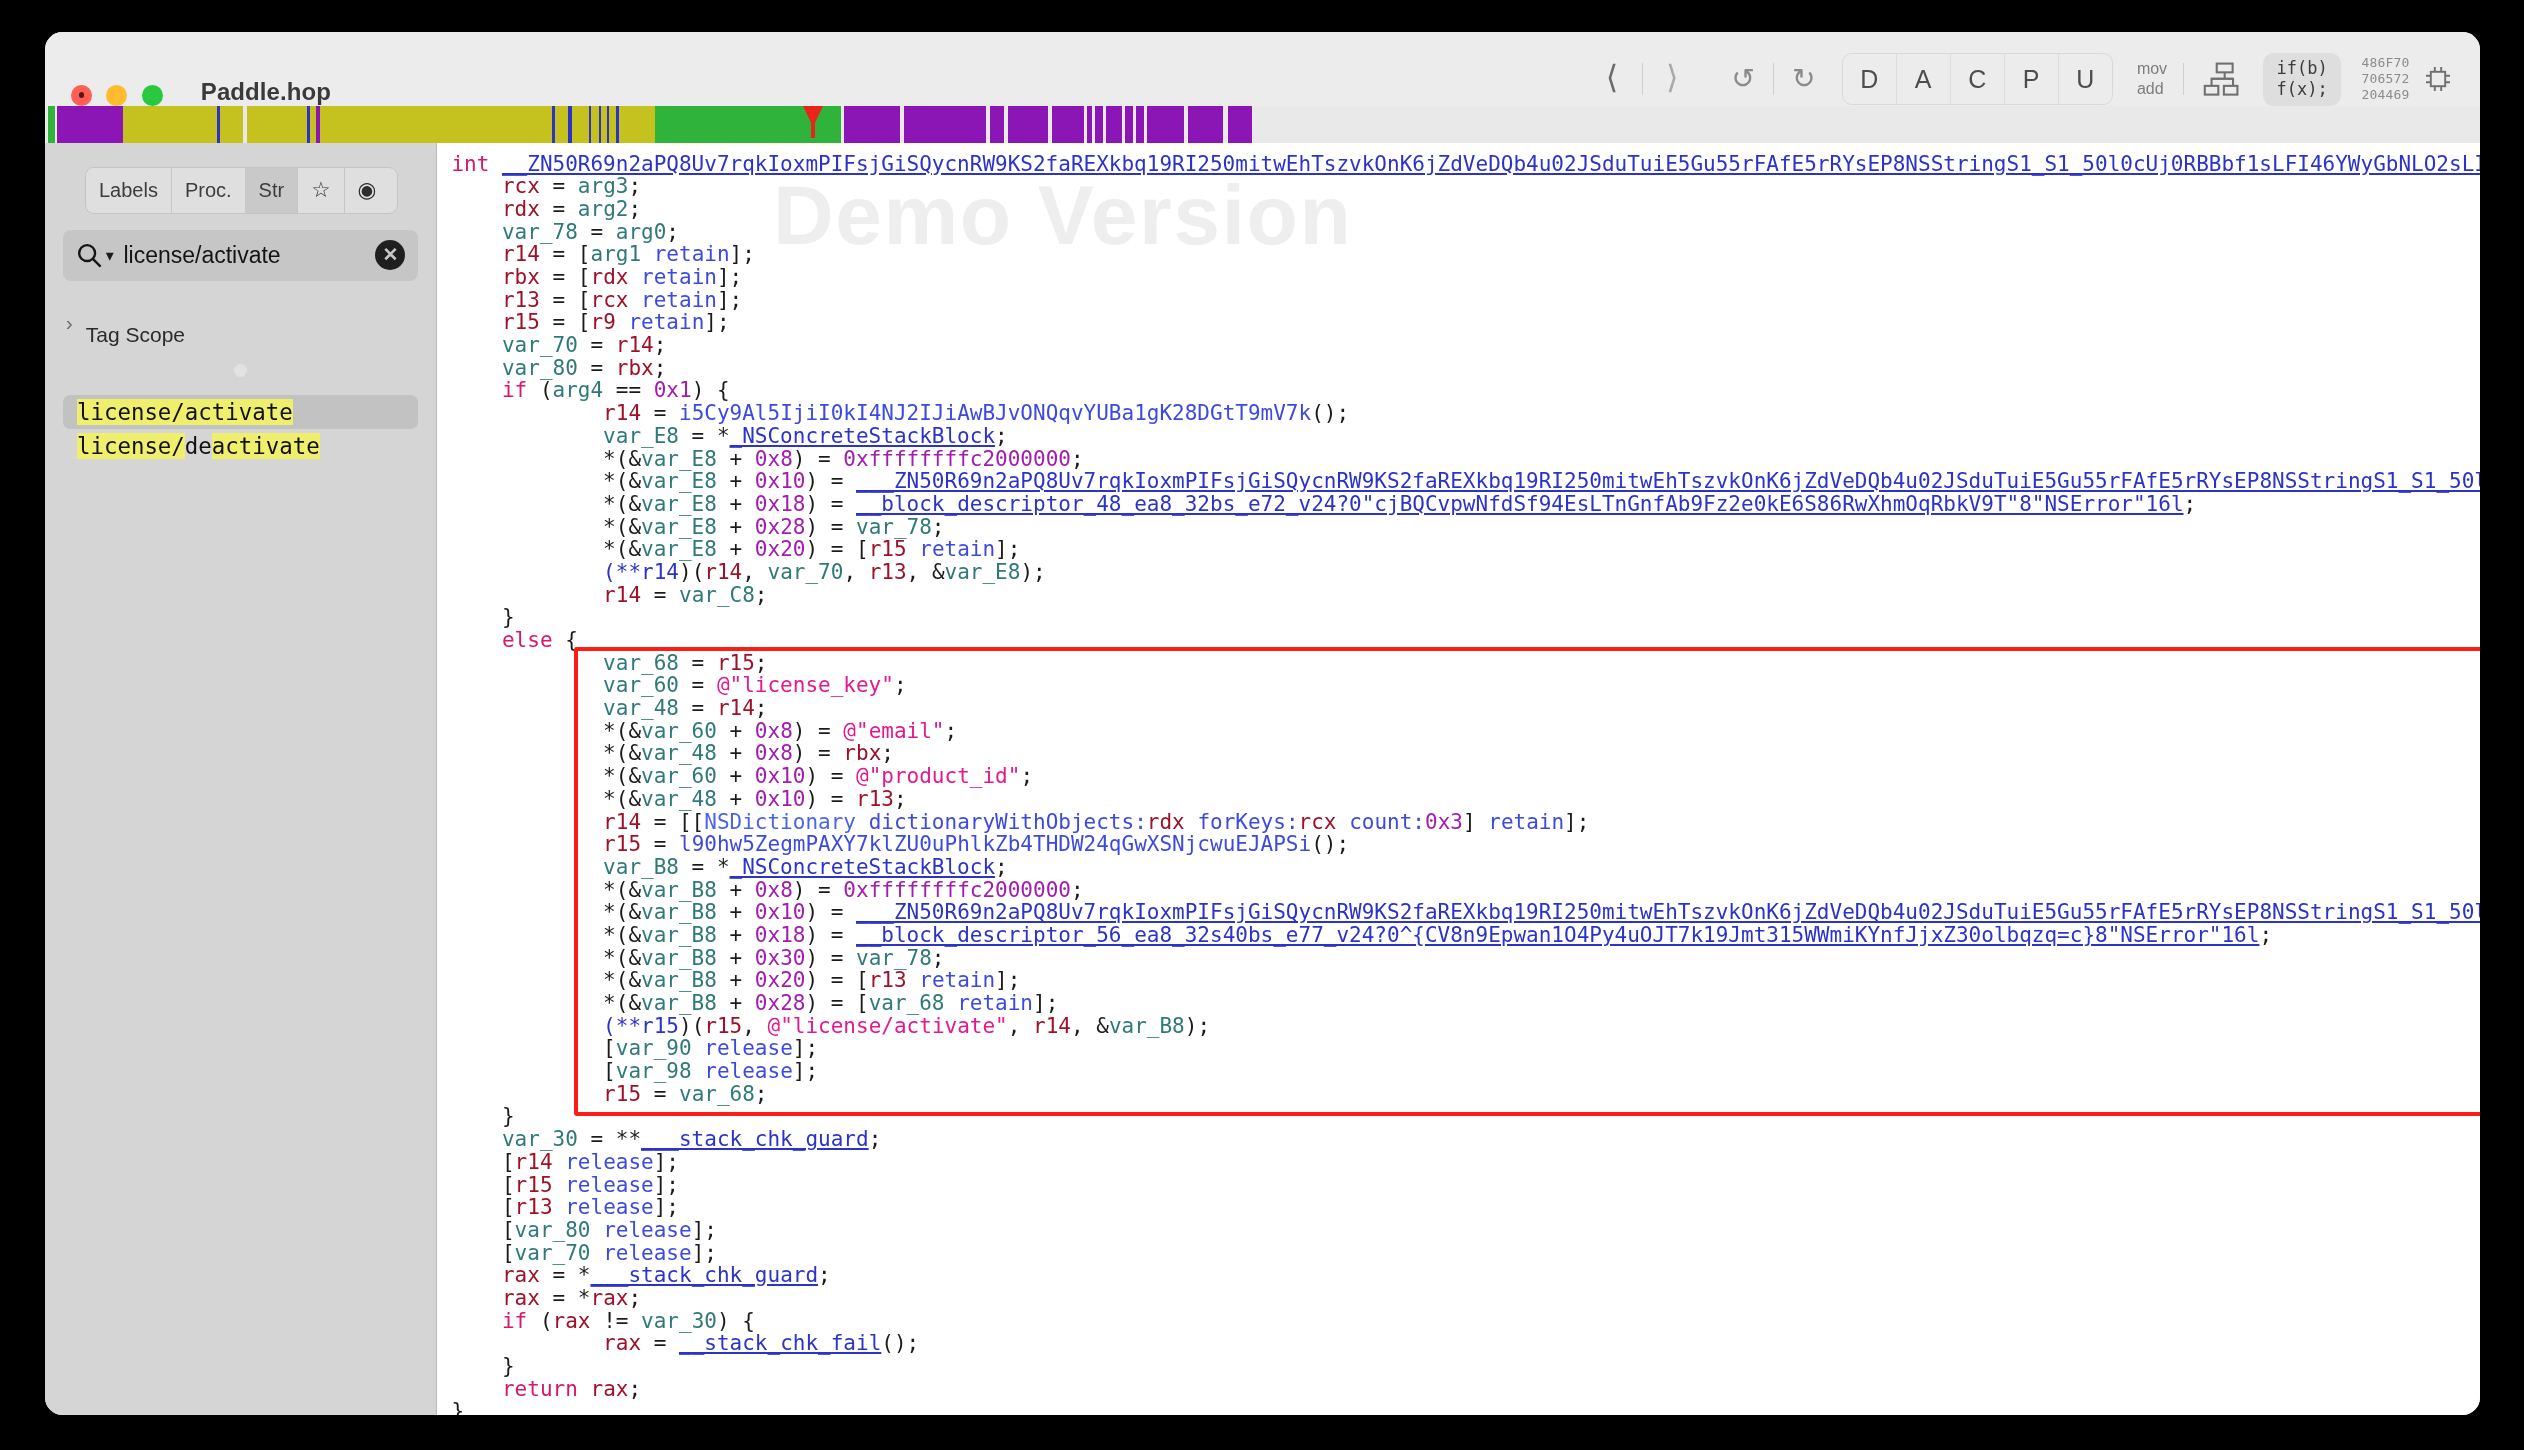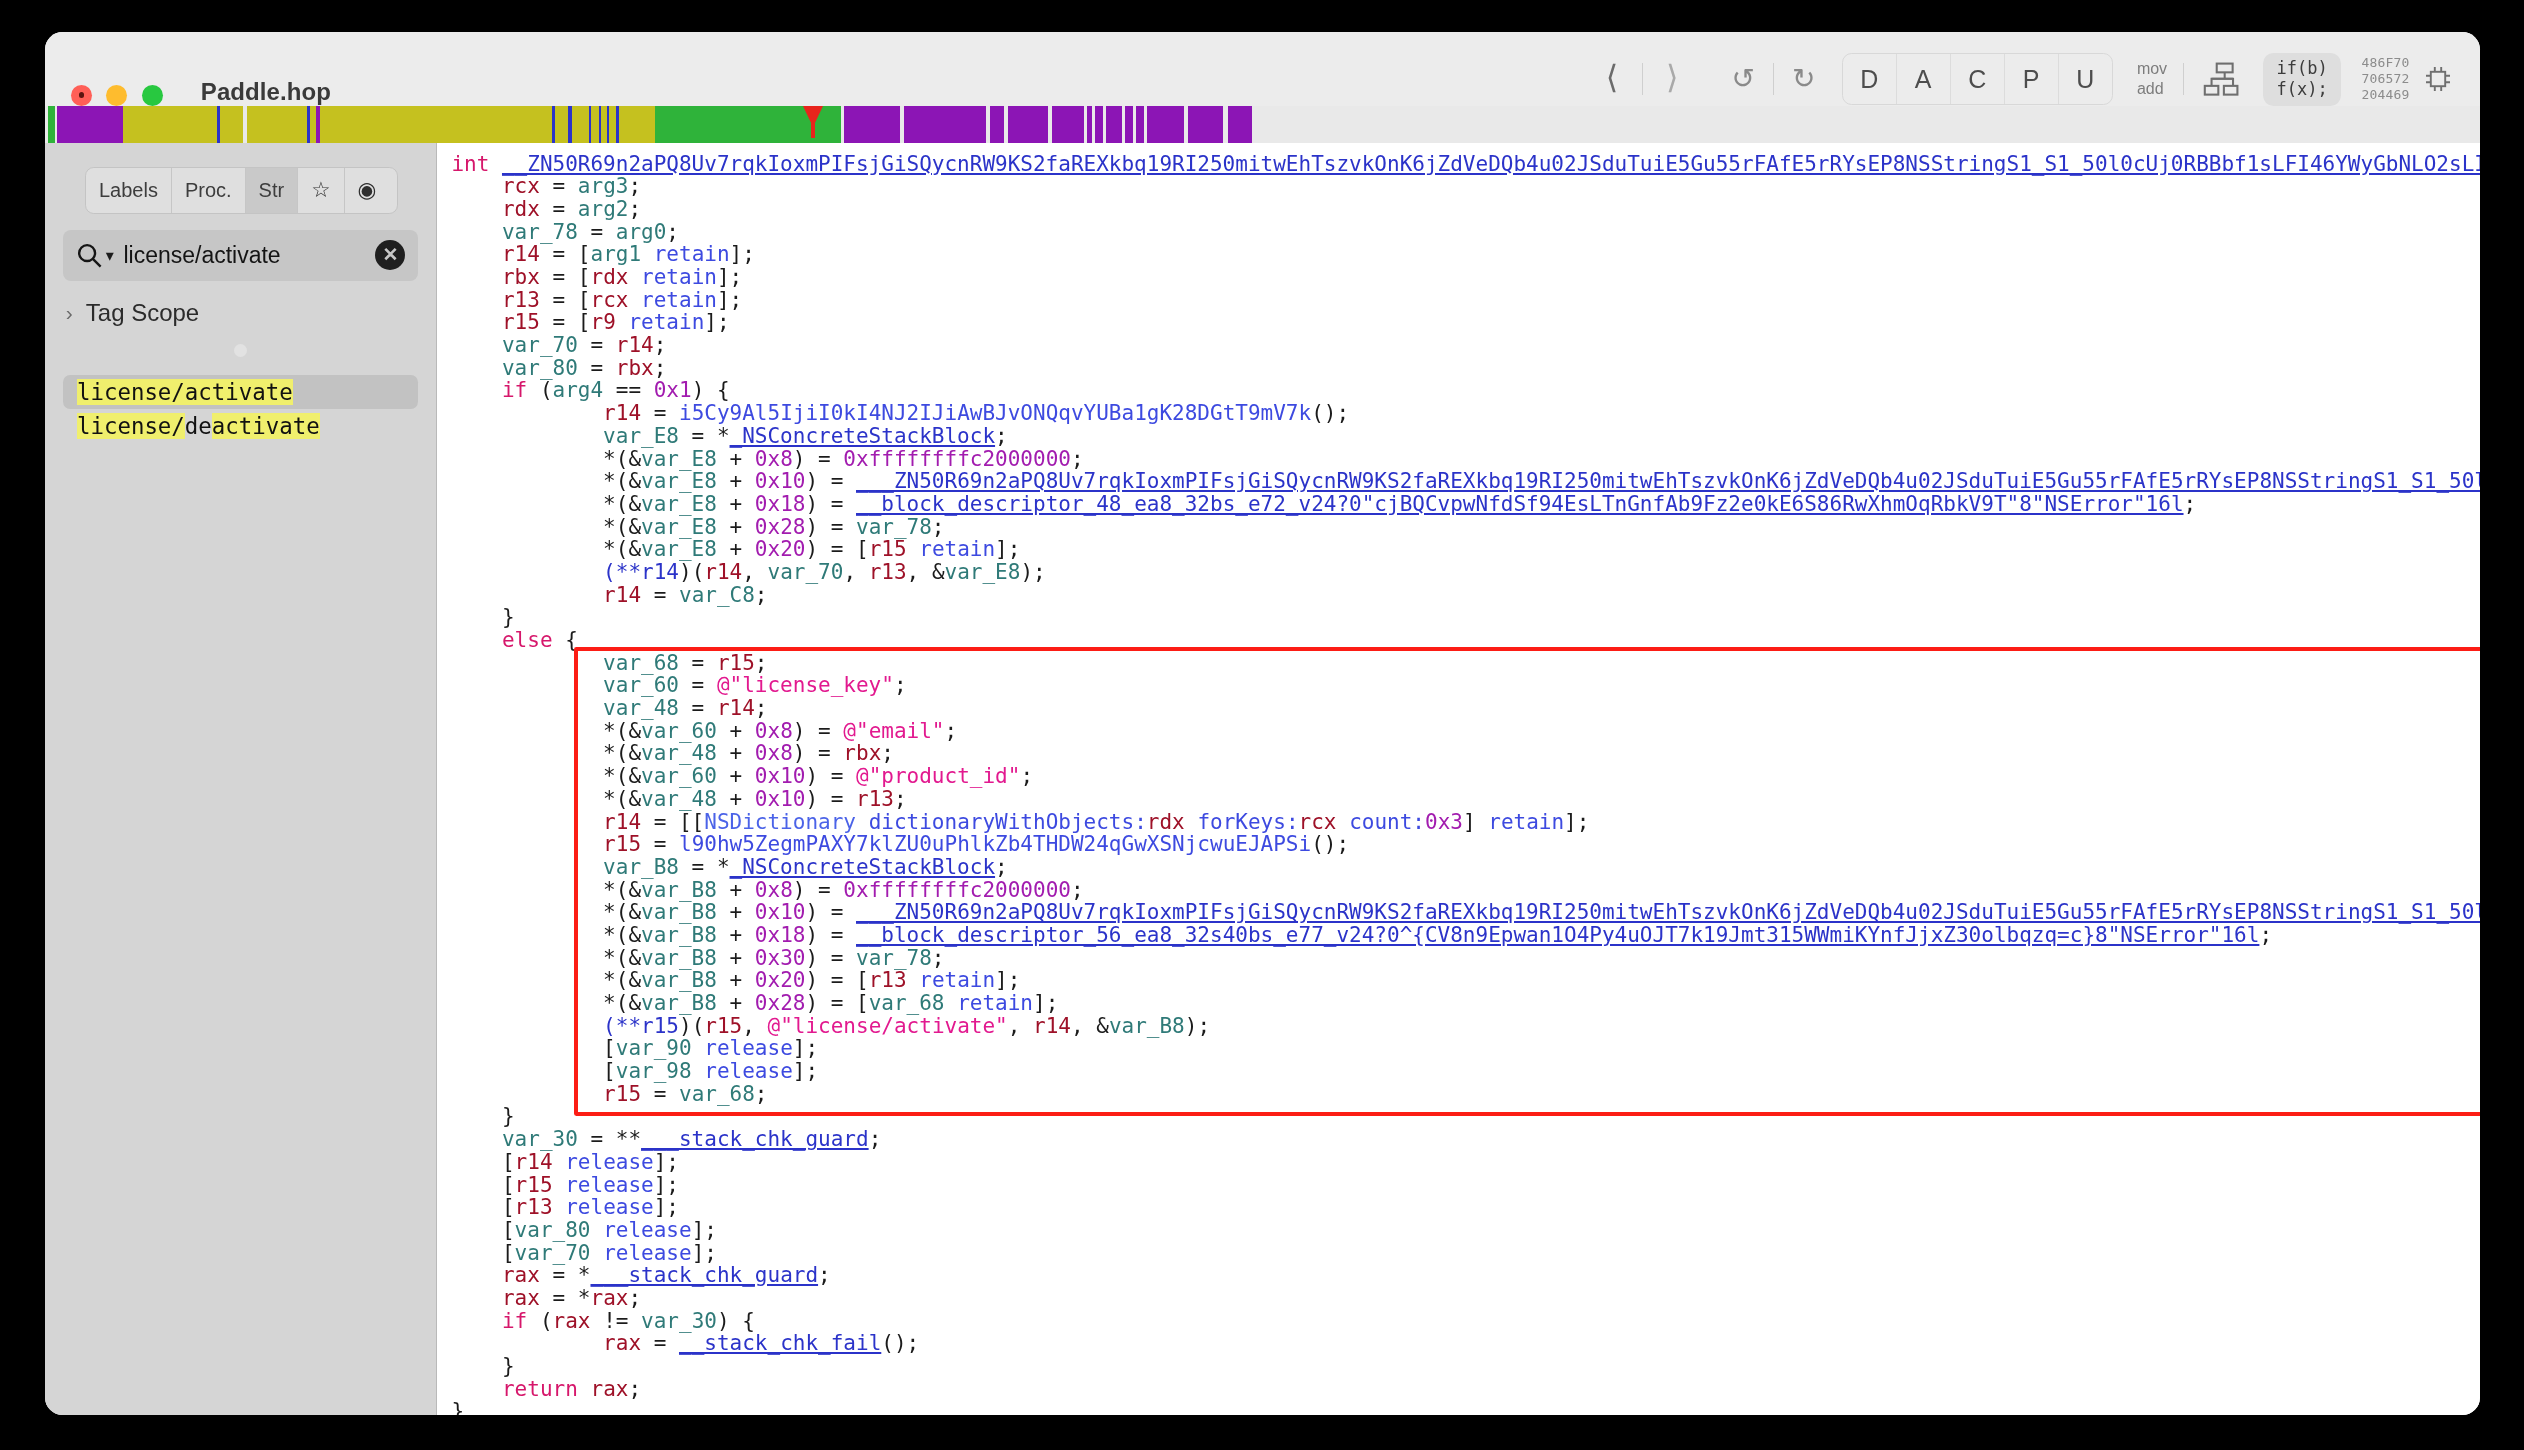--- a/index.html
+++ b/index.html
@@ -99,21 +99,21 @@
     flex:1;font-size:23px;color:#141414;font-family:"Liberation Sans",sans-serif;
     white-space:nowrap;overflow:hidden;
   }
   .clear-x{
     width:30px;height:30px;border-radius:50%;background:#1f1f1f;color:#c6c6c6;
     font-size:19px;line-height:30px;text-align:center;font-weight:bold;flex:0 0 30px;
   }
 
   .tagscope{display:flex;align-items:center;margin-top:17.6px;gap:13px;padding-left:3.2px;}
   .tagscope .chev{font-size:21px;color:#6a6a6a;}
-  .tagscope .lbl{font-size:24px;color:#2b2b2b;}
+  .tagscope .lbl{font-size:21px;color:#2b2b2b;margin-top:24px;}
 
   .grab-dot{width:13px;height:13px;border-radius:50%;background:#e2e2e2;margin:17.6px auto 0 auto;}
 
   .results{margin-top:17.6px;}
   .result{
     font-family:"DejaVu Sans Mono",monospace;font-size:22.4px;color:#111;
     padding:4px 0 4px 14.4px;border-radius:7.2px;white-space:nowrap;
   }
   .result.selected{background:#c2c2c2;}
   .hl{background:#f0ef6d;}
@@ -306,19 +306,20 @@
 
       <div class="grab-dot"></div>
 
       <div class="results">
         <div class="result selected"><span class="hl">license/activate</span></div>
         <div class="result"><span class="hl">license/</span><span>de</span><span class="hl">activate</span></div>
       </div>
     </div>
 
     <div class="codepane">
+      <div class="watermark">Demo Version</div>
       <div class="code" id="code"><div class="ln"><span class="kw">int </span><span class="ulink">__ZN50R69n2aPQ8Uv7rqkIoxmPIFsjGiSQycnRW9KS2faREXkbq19RI250mitwEhTszvkOnK6jZdVeDQb4u02JSduTuiE5Gu55rFAfE5rRYsEP8NSStringS1_S1_50l0cUj0RBBbf1sLFI46YWyGbNLO2sLIesu3AIkFssm15QOti</span></div><div class="ln"><span class="plain">    </span><span class="reg">rcx</span><span class="plain"> = </span><span class="var">arg3</span><span class="plain">;</span></div><div class="ln"><span class="plain">    </span><span class="reg">rdx</span><span class="plain"> = </span><span class="var">arg2</span><span class="plain">;</span></div><div class="ln"><span class="plain">    </span><span class="var">var_78</span><span class="plain"> = </span><span class="var">arg0</span><span class="plain">;</span></div><div class="ln"><span class="plain">    </span><span class="reg">r14</span><span class="plain"> = [</span><span class="var">arg1</span><span class="plain"> </span><span class="msg">retain</span><span class="plain">];</span></div><div class="ln"><span class="plain">    </span><span class="reg">rbx</span><span class="plain"> = [</span><span class="reg">rdx</span><span class="plain"> </span><span class="msg">retain</span><span class="plain">];</span></div><div class="ln"><span class="plain">    </span><span class="reg">r13</span><span class="plain"> = [</span><span class="reg">rcx</span><span class="plain"> </span><span class="msg">retain</span><span class="plain">];</span></div><div class="ln"><span class="plain">    </span><span class="reg">r15</span><span class="plain"> = [</span><span class="reg">r9</span><span class="plain"> </span><span class="msg">retain</span><span class="plain">];</span></div><div class="ln"><span class="plain">    </span><span class="var">var_70</span><span class="plain"> = </span><span class="reg">r14</span><span class="plain">;</span></div><div class="ln"><span class="plain">    </span><span class="var">var_80</span><span class="plain"> = </span><span class="reg">rbx</span><span class="plain">;</span></div><div class="ln"><span class="plain">    </span><span class="kw">if</span><span class="plain"> (</span><span class="var">arg4</span><span class="plain"> == </span><span class="num">0x1</span><span class="plain">) {</span></div><div class="ln"><span class="plain">            </span><span class="reg">r14</span><span class="plain"> = </span><span class="func">i5Cy9Al5IjiI0kI4NJ2IJiAwBJvONQqvYUBa1gK28DGtT9mV7k</span><span class="plain">();</span></div><div class="ln"><span class="plain">            </span><span class="var">var_E8</span><span class="plain"> = *</span><span class="ulink">_NSConcreteStackBlock</span><span class="plain">;</span></div><div class="ln"><span class="plain">            </span><span class="plain">*(&amp;</span><span class="var">var_E8</span><span class="plain"> + </span><span class="num">0x8</span><span class="plain">) = </span><span class="num">0xffffffffc2000000</span><span class="plain">;</span></div><div class="ln"><span class="plain">            </span><span class="plain">*(&amp;</span><span class="var">var_E8</span><span class="plain"> + </span><span class="num">0x10</span><span class="plain">) = </span><span class="ulink">___ZN50R69n2aPQ8Uv7rqkIoxmPIFsjGiSQycnRW9KS2faREXkbq19RI250mitwEhTszvkOnK6jZdVeDQb4u02JSduTuiE5Gu55rFAfE5rRYsEP8NSStringS1_S1_50l0cUj0RBBbf1sLFI4</span></div><div class="ln"><span class="plain">            </span><span class="plain">*(&amp;</span><span class="var">var_E8</span><span class="plain"> + </span><span class="num">0x18</span><span class="plain">) = </span><span class="ulink">__block_descriptor_48_ea8_32bs_e72_v24?0"cjBQCvpwNfdSf94EsLTnGnfAb9Fz2e0kE6S86RwXhmOqRbkV9T"8"NSError"16l</span><span class="plain">;</span></div><div class="ln"><span class="plain">            </span><span class="plain">*(&amp;</span><span class="var">var_E8</span><span class="plain"> + </span><span class="num">0x28</span><span class="plain">) = </span><span class="var">var_78</span><span class="plain">;</span></div><div class="ln"><span class="plain">            </span><span class="plain">*(&amp;</span><span class="var">var_E8</span><span class="plain"> + </span><span class="num">0x20</span><span class="plain">) = [</span><span class="reg">r15</span><span class="plain"> </span><span class="msg">retain</span><span class="plain">];</span></div><div class="ln"><span class="plain">            </span><span class="sym">(**</span><span class="sym">r14</span><span class="plain">)(</span><span class="reg">r14</span><span class="plain">, </span><span class="var">var_70</span><span class="plain">, </span><span class="reg">r13</span><span class="plain">, &amp;</span><span class="var">var_E8</span><span class="plain">);</span></div><div class="ln"><span class="plain">            </span><span class="reg">r14</span><span class="plain"> = </span><span class="var">var_C8</span><span class="plain">;</span></div><div class="ln"><span class="plain">    }</span></div><div class="ln"><span class="plain">    </span><span class="kw">else</span><span class="plain"> {</span></div><div class="ln"><span class="plain">            </span><span class="var">var_68</span><span class="plain"> = </span><span class="reg">r15</span><span class="plain">;</span></div><div class="ln"><span class="plain">            </span><span class="var">var_60</span><span class="plain"> = </span><span class="str">@"license_key"</span><span class="plain">;</span></div><div class="ln"><span class="plain">            </span><span class="var">var_48</span><span class="plain"> = </span><span class="reg">r14</span><span class="plain">;</span></div><div class="ln"><span class="plain">            </span><span class="plain">*(&amp;</span><span class="var">var_60</span><span class="plain"> + </span><span class="num">0x8</span><span class="plain">) = </span><span class="str">@"email"</span><span class="plain">;</span></div><div class="ln"><span class="plain">            </span><span class="plain">*(&amp;</span><span class="var">var_48</span><span class="plain"> + </span><span class="num">0x8</span><span class="plain">) = </span><span class="reg">rbx</span><span class="plain">;</span></div><div class="ln"><span class="plain">            </span><span class="plain">*(&amp;</span><span class="var">var_60</span><span class="plain"> + </span><span class="num">0x10</span><span class="plain">) = </span><span class="str">@"product_id"</span><span class="plain">;</span></div><div class="ln"><span class="plain">            </span><span class="plain">*(&amp;</span><span class="var">var_48</span><span class="plain"> + </span><span class="num">0x10</span><span class="plain">) = </span><span class="reg">r13</span><span class="plain">;</span></div><div class="ln"><span class="plain">            </span><span class="reg">r14</span><span class="plain"> = [[</span><span class="cls">NSDictionary</span><span class="plain"> </span><span class="msg">dictionaryWithObjects:</span><span class="reg">rdx</span><span class="plain"> </span><span class="msg">forKeys:</span><span class="reg">rcx</span><span class="plain"> </span><span class="msg">count:</span><span class="num">0x3</span><span class="plain">] </span><span class="msg">retain</span><span class="plain">];</span></div><div class="ln"><span class="plain">            </span><span class="reg">r15</span><span class="plain"> = </span><span class="func">l90hw5ZegmPAXY7klZU0uPhlkZb4THDW24qGwXSNjcwuEJAPSi</span><span class="plain">();</span></div><div class="ln"><span class="plain">            </span><span class="var">var_B8</span><span class="plain"> = *</span><span class="ulink">_NSConcreteStackBlock</span><span class="plain">;</span></div><div class="ln"><span class="plain">            </span><span class="plain">*(&amp;</span><span class="var">var_B8</span><span class="plain"> + </span><span class="num">0x8</span><span class="plain">) = </span><span class="num">0xffffffffc2000000</span><span class="plain">;</span></div><div class="ln"><span class="plain">            </span><span class="plain">*(&amp;</span><span class="var">var_B8</span><span class="plain"> + </span><span class="num">0x10</span><span class="plain">) = </span><span class="ulink">___ZN50R69n2aPQ8Uv7rqkIoxmPIFsjGiSQycnRW9KS2faREXkbq19RI250mitwEhTszvkOnK6jZdVeDQb4u02JSduTuiE5Gu55rFAfE5rRYsEP8NSStringS1_S1_50l0cUj0RBBbf1sLFI4</span></div><div class="ln"><span class="plain">            </span><span class="plain">*(&amp;</span><span class="var">var_B8</span><span class="plain"> + </span><span class="num">0x18</span><span class="plain">) = </span><span class="ulink">__block_descriptor_56_ea8_32s40bs_e77_v24?0^{CV8n9Epwan1O4Py4uOJT7k19Jmt315WWmiKYnfJjxZ30olbqzq=c}8"NSError"16l</span><span class="plain">;</span></div><div class="ln"><span class="plain">            </span><span class="plain">*(&amp;</span><span class="var">var_B8</span><span class="plain"> + </span><span class="num">0x30</span><span class="plain">) = </span><span class="var">var_78</span><span class="plain">;</span></div><div class="ln"><span class="plain">            </span><span class="plain">*(&amp;</span><span class="var">var_B8</span><span class="plain"> + </span><span class="num">0x20</span><span class="plain">) = [</span><span class="reg">r13</span><span class="plain"> </span><span class="msg">retain</span><span class="plain">];</span></div><div class="ln"><span class="plain">            </span><span class="plain">*(&amp;</span><span class="var">var_B8</span><span class="plain"> + </span><span class="num">0x28</span><span class="plain">) = [</span><span class="var">var_68</span><span class="plain"> </span><span class="msg">retain</span><span class="plain">];</span></div><div class="ln"><span class="plain">            </span><span class="sym">(**</span><span class="sym">r15</span><span class="plain">)(</span><span class="reg">r15</span><span class="plain">, </span><span class="str">@"license/activate"</span><span class="plain">, </span><span class="reg">r14</span><span class="plain">, &amp;</span><span class="var">var_B8</span><span class="plain">);</span></div><div class="ln"><span class="plain">            [</span><span class="var">var_90</span><span class="plain"> </span><span class="msg">release</span><span class="plain">];</span></div><div class="ln"><span class="plain">            [</span><span class="var">var_98</span><span class="plain"> </span><span class="msg">release</span><span class="plain">];</span></div><div class="ln"><span class="plain">            </span><span class="reg">r15</span><span class="plain"> = </span><span class="var">var_68</span><span class="plain">;</span></div><div class="ln"><span class="plain">    }</span></div><div class="ln"><span class="plain">    </span><span class="var">var_30</span><span class="plain"> = **</span><span class="ulink">___stack_chk_guard</span><span class="plain">;</span></div><div class="ln"><span class="plain">    [</span><span class="reg">r14</span><span class="plain"> </span><span class="msg">release</span><span class="plain">];</span></div><div class="ln"><span class="plain">    [</span><span class="reg">r15</span><span class="plain"> </span><span class="msg">release</span><span class="plain">];</span></div><div class="ln"><span class="plain">    [</span><span class="reg">r13</span><span class="plain"> </span><span class="msg">release</span><span class="plain">];</span></div><div class="ln"><span class="plain">    [</span><span class="var">var_80</span><span class="plain"> </span><span class="msg">release</span><span class="plain">];</span></div><div class="ln"><span class="plain">    [</span><span class="var">var_70</span><span class="plain"> </span><span class="msg">release</span><span class="plain">];</span></div><div class="ln"><span class="plain">    </span><span class="reg">rax</span><span class="plain"> = *</span><span class="ulink">___stack_chk_guard</span><span class="plain">;</span></div><div class="ln"><span class="plain">    </span><span class="reg">rax</span><span class="plain"> = *</span><span class="reg">rax</span><span class="plain">;</span></div><div class="ln"><span class="plain">    </span><span class="kw">if</span><span class="plain"> (</span><span class="reg">rax</span><span class="plain"> != </span><span class="var">var_30</span><span class="plain">) {</span></div><div class="ln"><span class="plain">            </span><span class="reg">rax</span><span class="plain"> = </span><span class="ulink">__stack_chk_fail</span><span class="plain">();</span></div><div class="ln"><span class="plain">    }</span></div><div class="ln"><span class="plain">    </span><span class="kw">return</span><span class="plain"> </span><span class="reg">rax</span><span class="plain">;</span></div><div class="ln"><span class="plain">}</span></div></div>
       <div class="redbox" id="redbox" style="border-color: rgb(252, 29, 21); left: 137px; top: 504px; width: 1914px; height: 461px;"></div>
     </div>
 
   </div>
 </div>
 
 
 </body></html>

